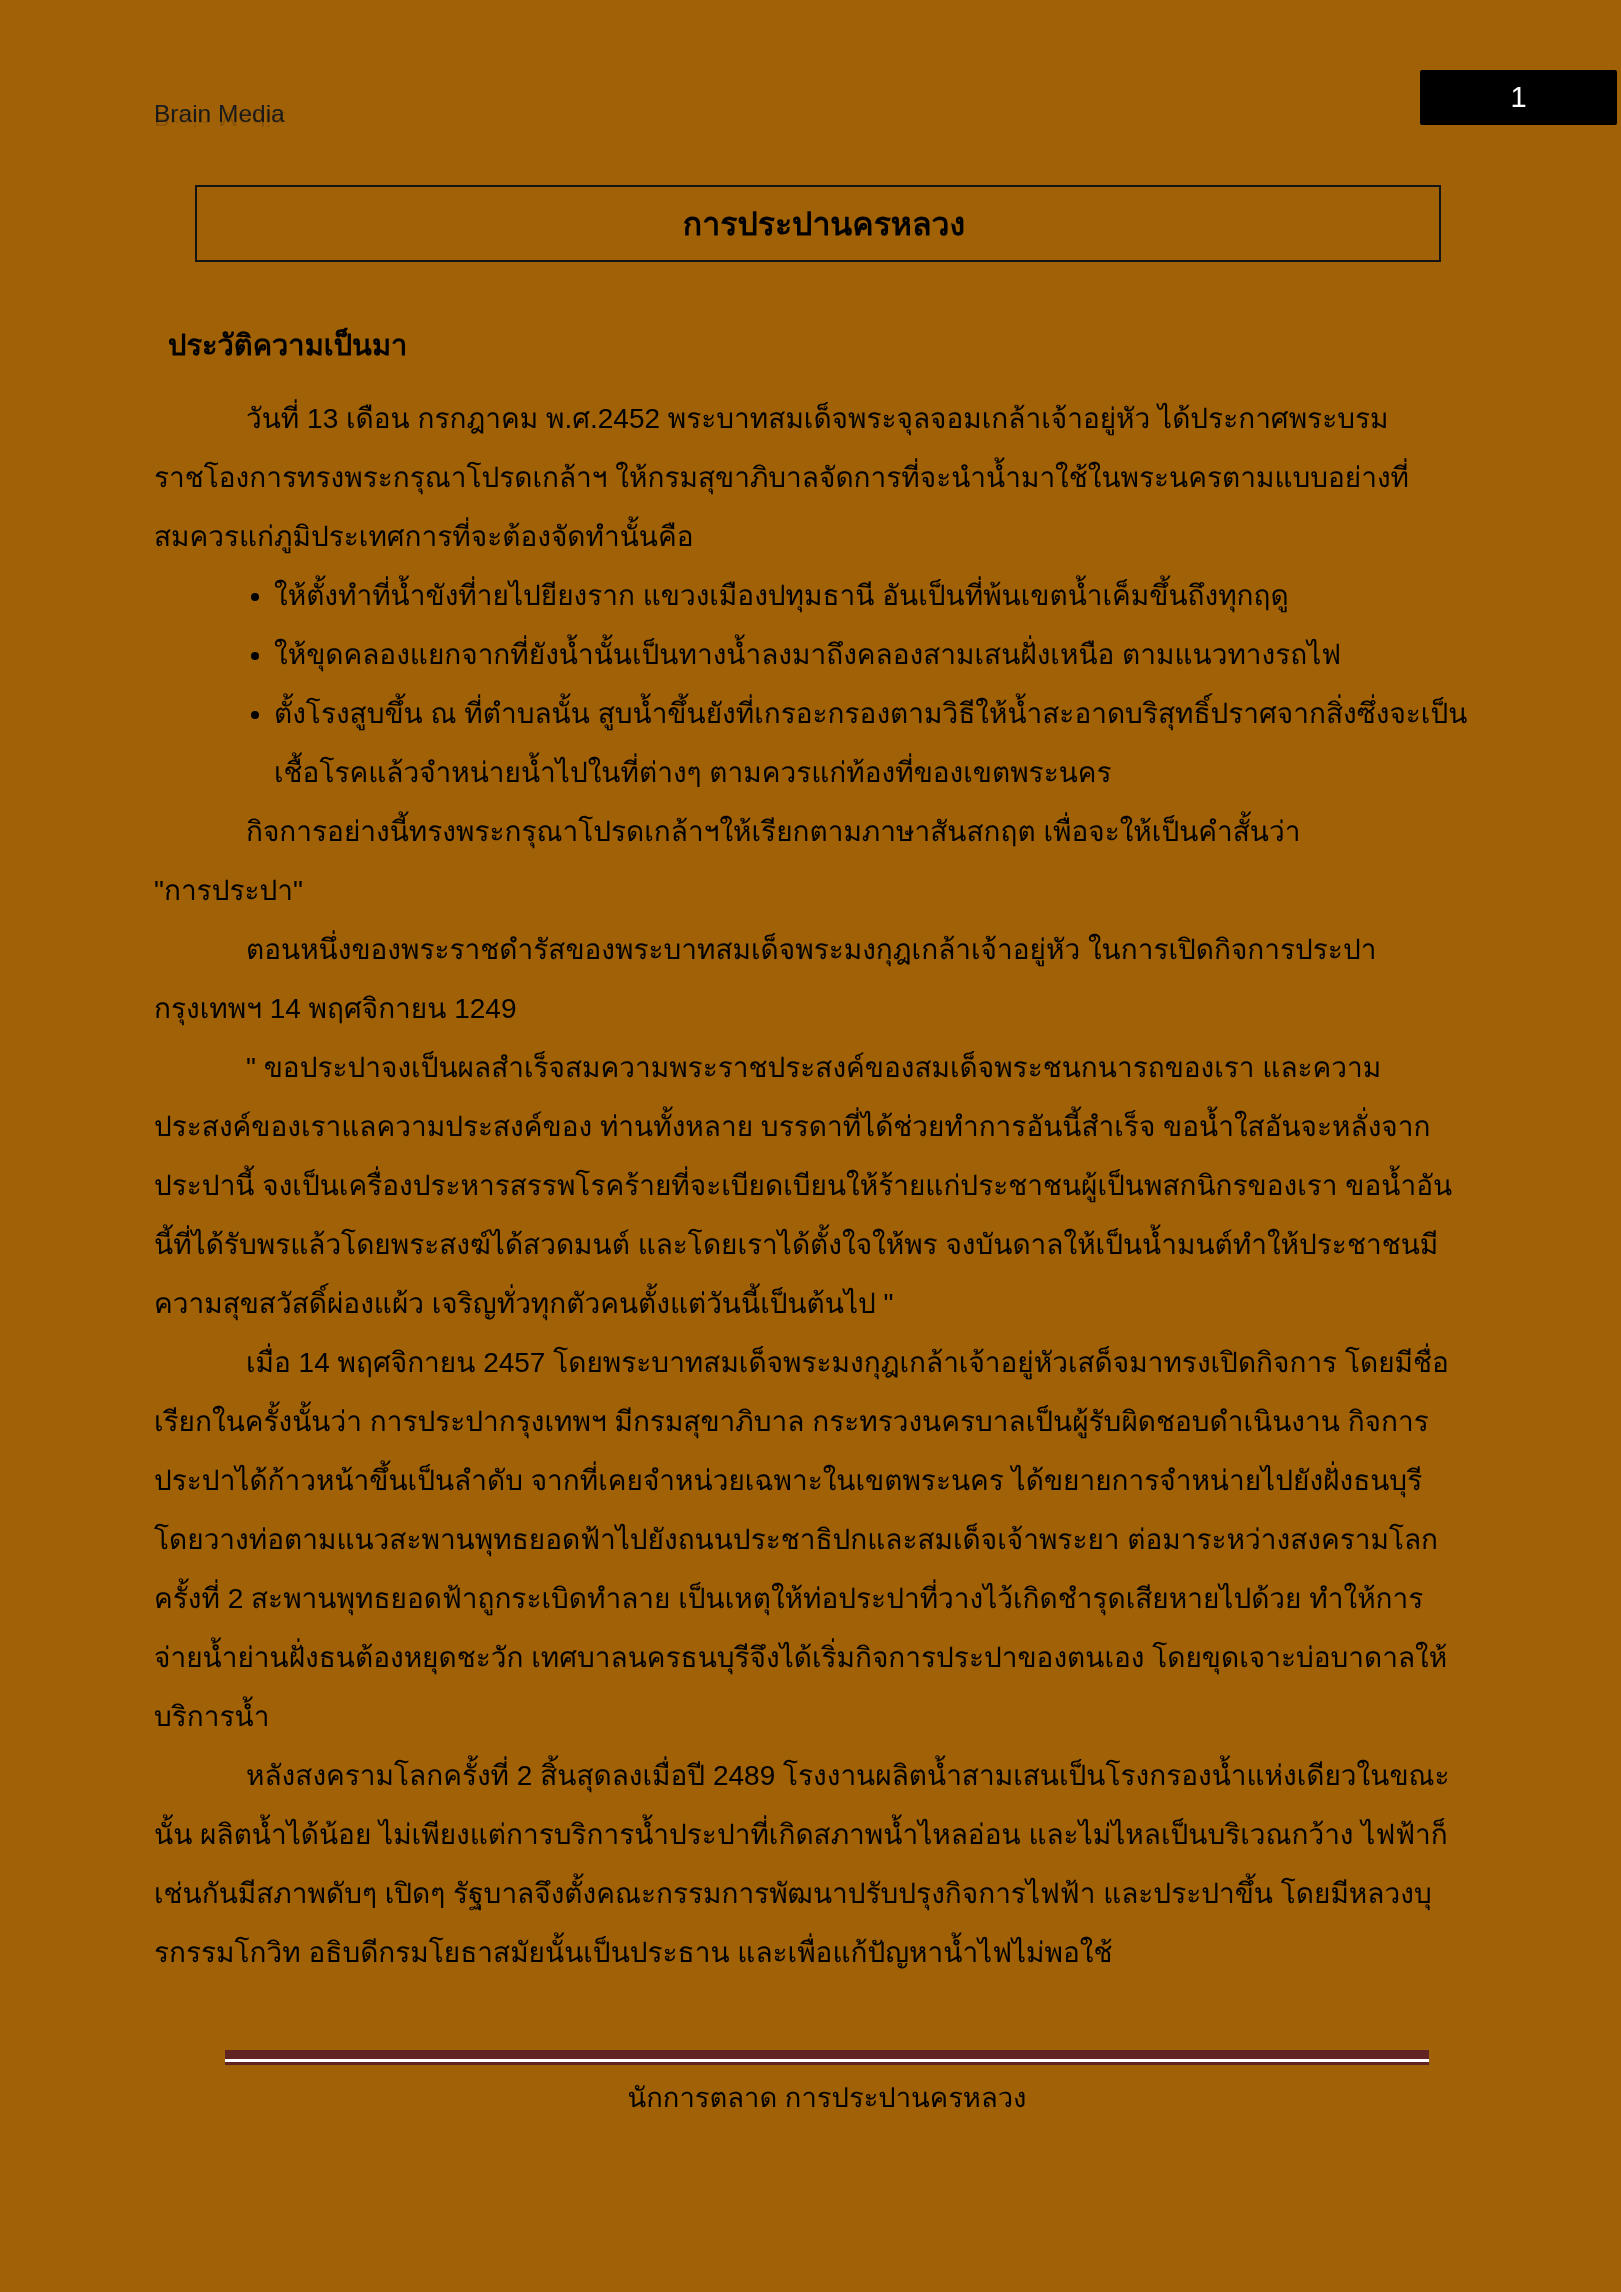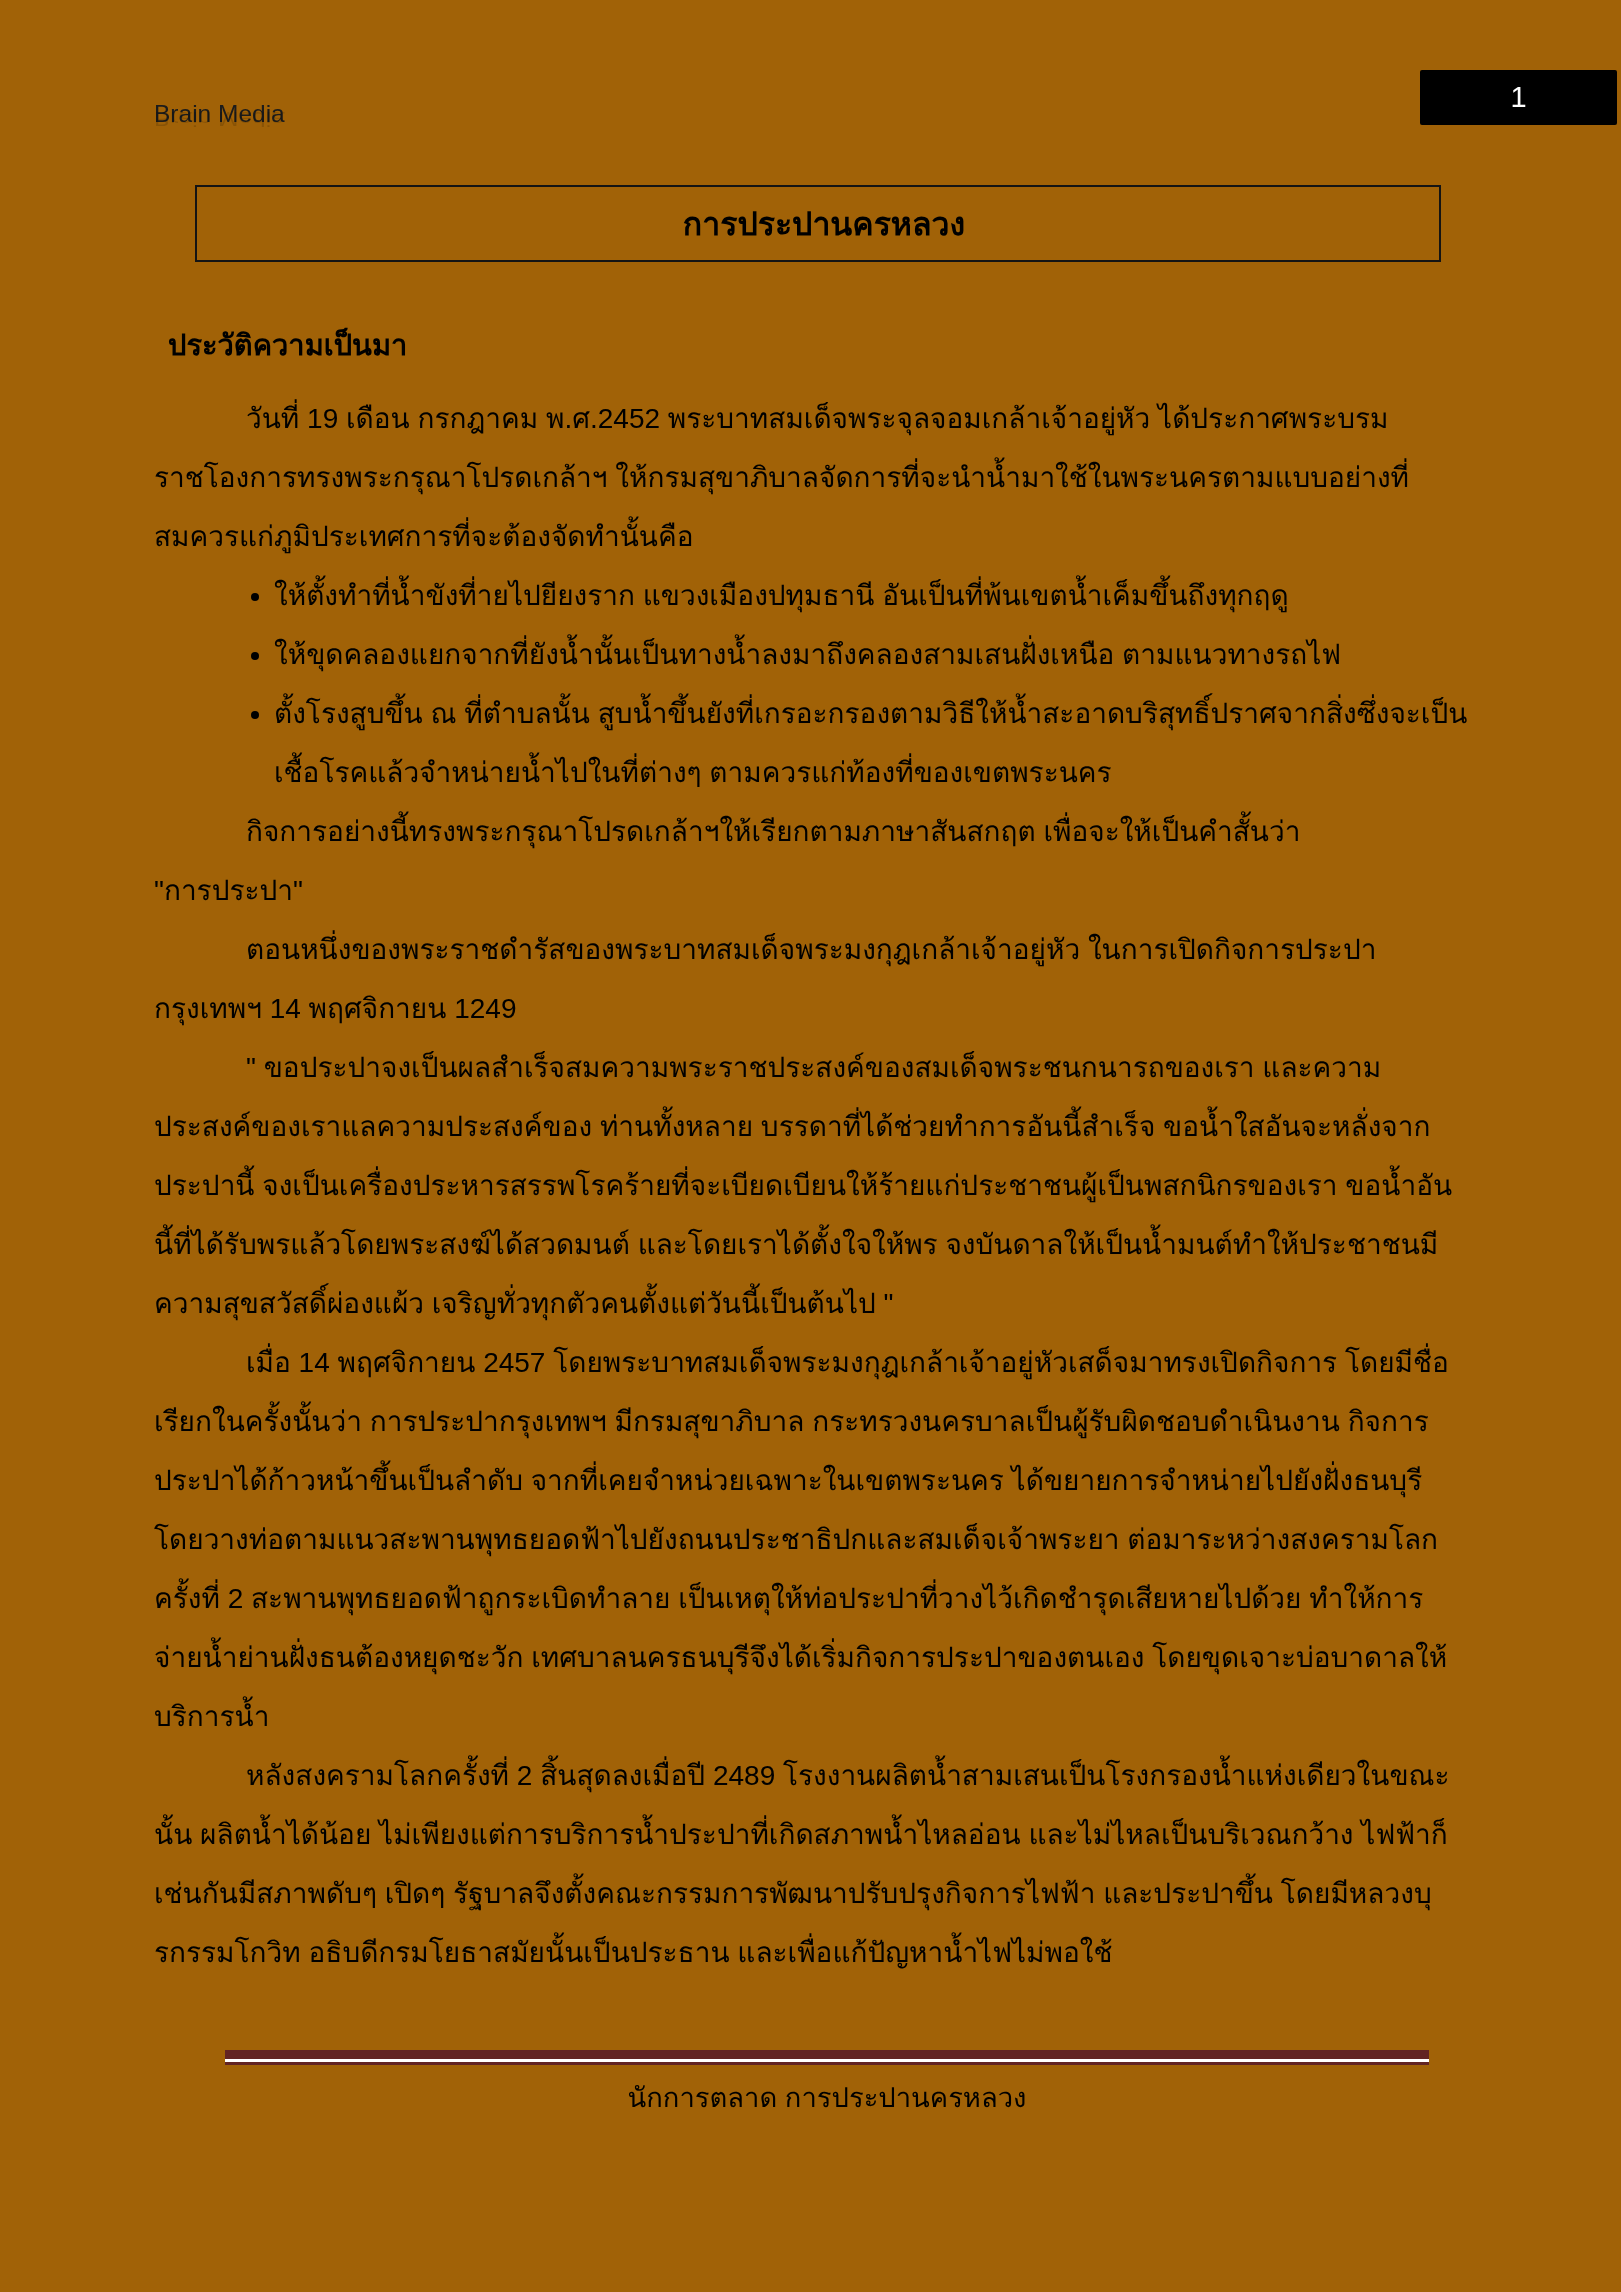--- a/index.html
+++ b/index.html
@@ -141,21 +141,21 @@
   </div>
 
   <div class="titlebox">
     <span class="doc-title">การประปานครหลวง</span>
   </div>
 
   <div class="content">
 
     <h2>ประวัติความเป็นมา</h2>
 
-    <p>วันที่ 19 เดือน กรกฎาคม พ.ศ.2452 พระบาทสมเด็จพระจุลจอมเกล้าเจ้าอยู่หัว ได้ประกาศพระบรมราชโองการทรงพระกรุณาโปรดเกล้าฯ ให้กรมสุขาภิบาลจัดการที่จะนำน้ำมาใช้ในพระนครตามแบบอย่างที่สมควรแก่ภูมิประเทศการที่จะต้องจัดทำนั้นคือ</p>
+    <p>วันที่ 13 เดือน กรกฎาคม พ.ศ.2452 พระบาทสมเด็จพระจุลจอมเกล้าเจ้าอยู่หัว ได้ประกาศพระบรมราชโองการทรงพระกรุณาโปรดเกล้าฯ ให้กรมสุขาภิบาลจัดการที่จะนำน้ำมาใช้ในพระนครตามแบบอย่างที่สมควรแก่ภูมิประเทศการที่จะต้องจัดทำนั้นคือ</p>
 
     <ul class="bullets">
       <li>ให้ตั้งทำที่น้ำขังที่ายไปยียงราก แขวงเมืองปทุมธานี อันเป็นที่พ้นเขตน้ำเค็มขึ้นถึงทุกฤดู</li>
       <li>ให้ขุดคลองแยกจากที่ยังน้ำนั้นเป็นทางน้ำลงมาถึงคลองสามเสนฝั่งเหนือ ตามแนวทางรถไฟ</li>
       <li>ตั้งโรงสูบขึ้น ณ ที่ตำบลนั้น สูบน้ำขึ้นยังที่เกรอะกรองตามวิธีให้น้ำสะอาดบริสุทธิ์ปราศจากสิ่งซึ่งจะเป็นเชื้อโรคแล้วจำหน่ายน้ำไปในที่ต่างๆ ตามควรแก่ท้องที่ของเขตพระนคร</li>
     </ul>
 
     <p class="bold">กิจการอย่างนี้ทรงพระกรุณาโปรดเกล้าฯให้เรียกตามภาษาสันสกฤต เพื่อจะให้เป็นคำสั้นว่า</p>
     <p class="noindent">"การประปา"</p>
 

